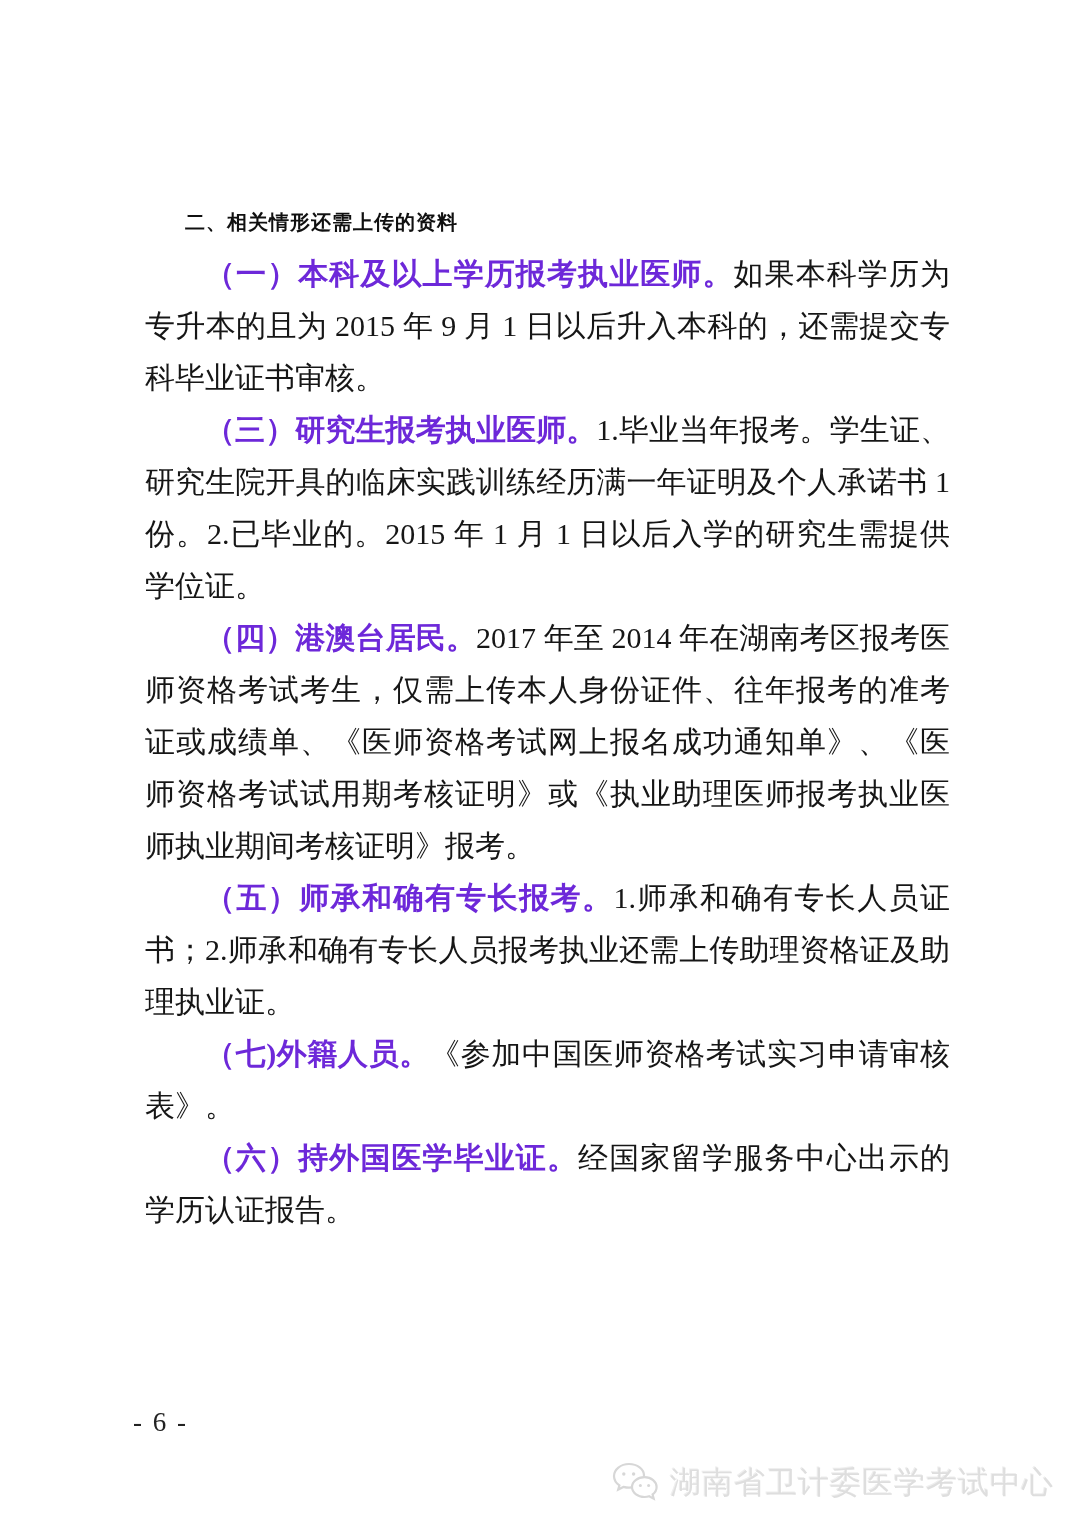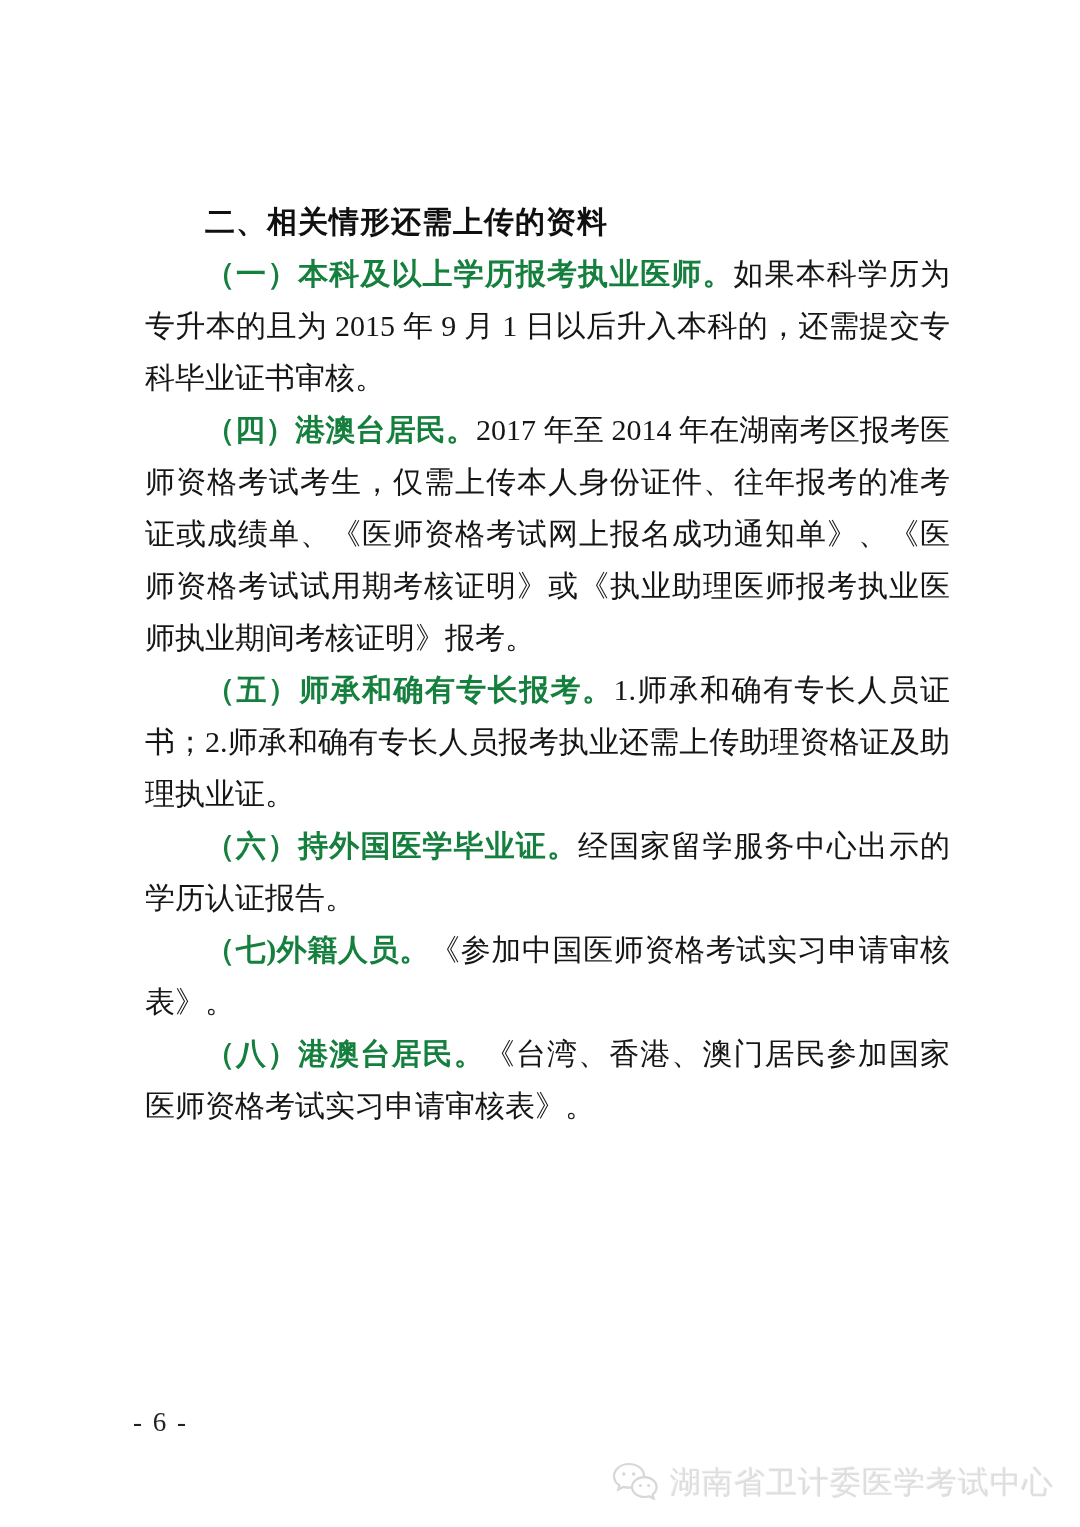--- a/index.html
+++ b/index.html
@@ -18,37 +18,37 @@
   .content {
     position: absolute;
     left: 145px;
     top: 196px;
     width: 805px;
   }
   .heading {
     margin: 0;
     font-family: "Liberation Sans", "DejaVu Sans", sans-serif;
     font-weight: 700;
-    font-size: 30px;
+    font-size: 20px;
     line-height: 52px;
     color: #101010;
     text-indent: 2em;
     letter-spacing: 1px;
   }
   .para {
     margin: 0;
     font-size: 30px;
     line-height: 52px;
     color: #161616;
     text-indent: 2em;
     text-align: justify;
   }
   .para .lead {
     font-weight: 700;
-    color: #15803d;
+    color: #6d28d9;
   }
   .page-number {
     position: absolute;
     left: 133px;
     top: 1404px;
     font-size: 27px;
     line-height: 36px;
     color: #222222;
     letter-spacing: 2px;
   }
@@ -80,30 +80,30 @@
 
 <div class="page">
 
   <div class="content">
 
     <p class="heading">二、相关情形还需上传的资料</p>
 
     <p class="para"><span class="lead">（一）本科及以上学历报考执业医师。</span><span class="body-text">如果本科学历为专升本的且为 2015 年 9 月 1 日以后升入本科的，还需提交专科毕业证书审核。</span></p>
 
 
+    <p class="para"><span class="lead">（三）研究生报考执业医师。</span><span class="body-text">1.毕业当年报考。学生证、研究生院开具的临床实践训练经历满一年证明及个人承诺书 1 份。2.已毕业的。2015 年 1 月 1 日以后入学的研究生需提供学位证。</span></p>
 
     <p class="para"><span class="lead">（四）港澳台居民。</span><span class="body-text">2017 年至 2014 年在湖南考区报考医师资格考试考生，仅需上传本人身份证件、往年报考的准考证或成绩单、《医师资格考试网上报名成功通知单》、《医师资格考试试用期考核证明》或《执业助理医师报考执业医师执业期间考核证明》报考。</span></p>
 
     <p class="para"><span class="lead">（五）师承和确有专长报考。</span><span class="body-text">1.师承和确有专长人员证书；2.师承和确有专长人员报考执业还需上传助理资格证及助理执业证。</span></p>
 
+    <p class="para"><span class="lead">（七)外籍人员。</span><span class="body-text">《参加中国医师资格考试实习申请审核表》。</span></p>
+
     <p class="para"><span class="lead">（六）持外国医学毕业证。</span><span class="body-text">经国家留学服务中心出示的学历认证报告。</span></p>
 
-    <p class="para"><span class="lead">（七)外籍人员。</span><span class="body-text">《参加中国医师资格考试实习申请审核表》。</span></p>
-
-    <p class="para"><span class="lead">（八）港澳台居民。</span><span class="body-text">《台湾、香港、澳门居民参加国家医师资格考试实习申请审核表》。</span></p>
 
   </div>
 
   <div class="page-number">- 6 -</div>
 
   <div class="watermark">
     <span class="wm-icon">
       <svg viewBox="0 0 48 44" width="48" height="44" xmlns="http://www.w3.org/2000/svg">
         <path d="M18 3 C9.7 3 3 8.4 3 15.1 c0 3.8 2.1 7.1 5.4 9.3 L7.2 28.6 l5.2 -2.7 c1.8 0.5 3.6 0.8 5.6 0.8 8.3 0 15 -5.4 15 -12.1 S26.3 3 18 3 z" fill="#ffffff" stroke="#d7d7d7" stroke-width="2.2"></path>
         <circle cx="12.8" cy="13" r="1.7" fill="#d7d7d7"></circle>

